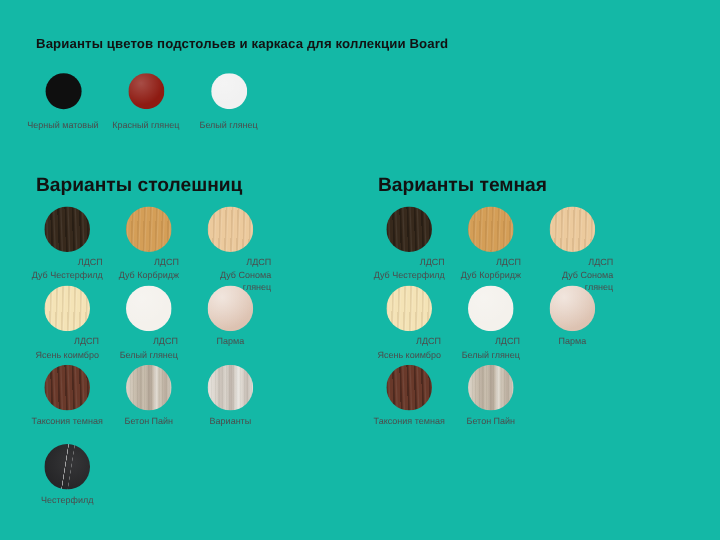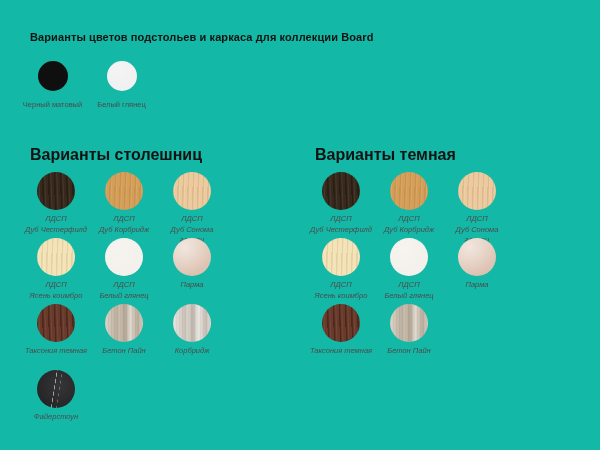--- a/index.html
+++ b/index.html
@@ -24,27 +24,27 @@
     position:absolute; left:18px; top:61px;
     display:grid; grid-template-columns:repeat(3,69px);
   }
   .swatch-grid {
     position:absolute; top:172px;
     display:grid; grid-template-columns:repeat(3,68px); grid-auto-rows:66px;
   }
   #tabletops-grid { left:22px; }
   #shelves-grid   { left:307px; }
 
-  .cell { display:flex; flex-direction:column; align-items:center; text-align:center; }
+  .cell { display:flex; flex-direction:column; align-items:center; text-align:right; }
   .dot { border-radius:50%; flex:none; }
   .swatch-row .dot { width:30px; height:30px; }
   .swatch-grid .dot { width:38px; height:38px; }
   .lbl { font-size:7.5px; line-height:10.5px; color:#4c4c4c; }
   .swatch-row .lbl { margin-top:9px; }
-  .swatch-grid .lbl { margin-top:4px;font-style:italic; }
+  .swatch-grid .lbl { margin-top:4px; }
 
   
   .t-plain {}
   .t-gloss { background-image: radial-gradient(circle at 35% 28%, rgba(255,255,255,0.22), rgba(255,255,255,0) 62%); }
   .t-wood {
     background-image:
       repeating-linear-gradient(92deg,
         rgba(90,50,10,0.10) 0px, rgba(90,50,10,0.10) 1px,
         rgba(255,255,255,0.10) 2px, rgba(255,255,255,0.0) 3px,
         rgba(255,255,255,0.0) 5px);
@@ -88,20 +88,26 @@
   <h1 class="main-title">Варианты цветов подстольев и каркаса для коллекции Board</h1>
 
   <div class="swatch-row">
       <div class="cell">
         <span class="dot t-plain" style="background-color: rgb(15, 15, 15);"></span>
         <div class="lbl">
           <div>Черный матовый</div>
         </div>
       </div>
       <div class="cell">
+        <span class="dot t-gloss" style="background-color: rgb(142, 27, 18);"></span>
+        <div class="lbl">
+          <div>Красный глянец</div>
+        </div>
+      </div>
+      <div class="cell">
         <span class="dot t-gloss" style="background-color: rgb(241, 241, 241);"></span>
         <div class="lbl">
           <div>Белый глянец</div>
         </div>
       </div>
     </div>
 
   <h2 class="section-title" id="tabletops-title">Варианты столешниц</h2>
   <div class="swatch-grid" id="tabletops-grid">
       <div class="cell">
@@ -153,27 +159,27 @@
       </div>
       <div class="cell">
         <span class="dot t-streaks" style="background-color: rgb(200, 189, 172);"></span>
         <div class="lbl">
           <div>Бетон Пайн</div>
         </div>
       </div>
       <div class="cell">
         <span class="dot t-streaks" style="background-color: rgb(217, 211, 202);"></span>
         <div class="lbl">
-          <div>Корбридж</div>
+          <div>Варианты</div>
         </div>
       </div>
       <div class="cell">
         <span class="dot t-marble-dark" style="background-color: rgb(41, 41, 43);"></span>
         <div class="lbl">
-          <div>Файерстоун</div>
+          <div>Честерфилд</div>
         </div>
       </div>
     </div>
 
   <h2 class="section-title" id="shelves-title">Варианты темная</h2>
   <div class="swatch-grid" id="shelves-grid">
       <div class="cell">
         <span class="dot t-wood-strong" style="background-color: rgb(55, 41, 28);"></span>
         <div class="lbl">
           <div>ЛДСП</div>

